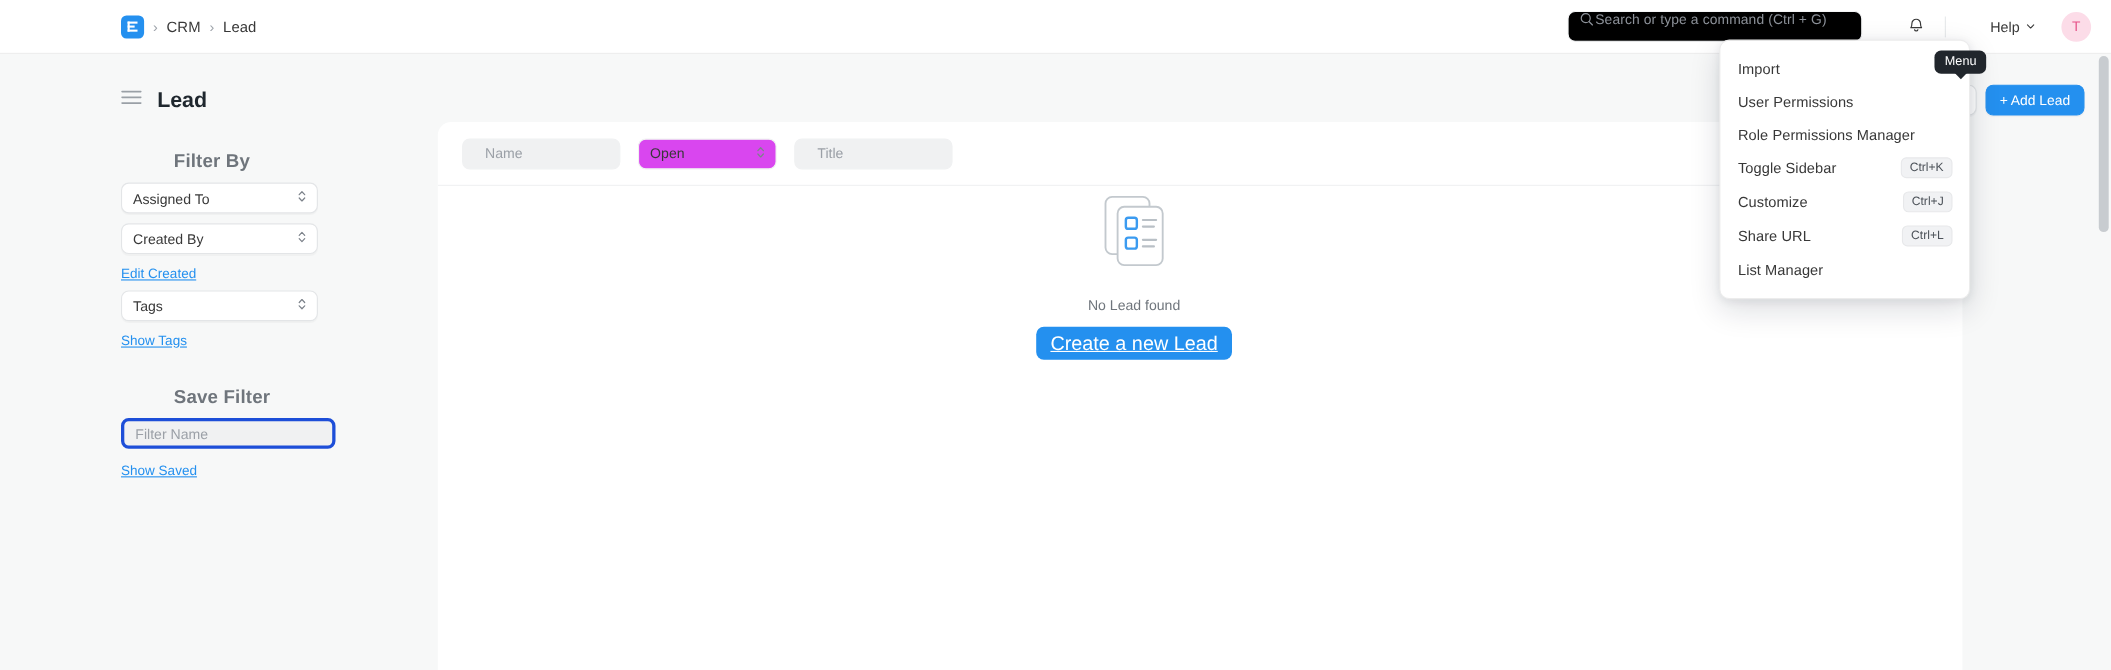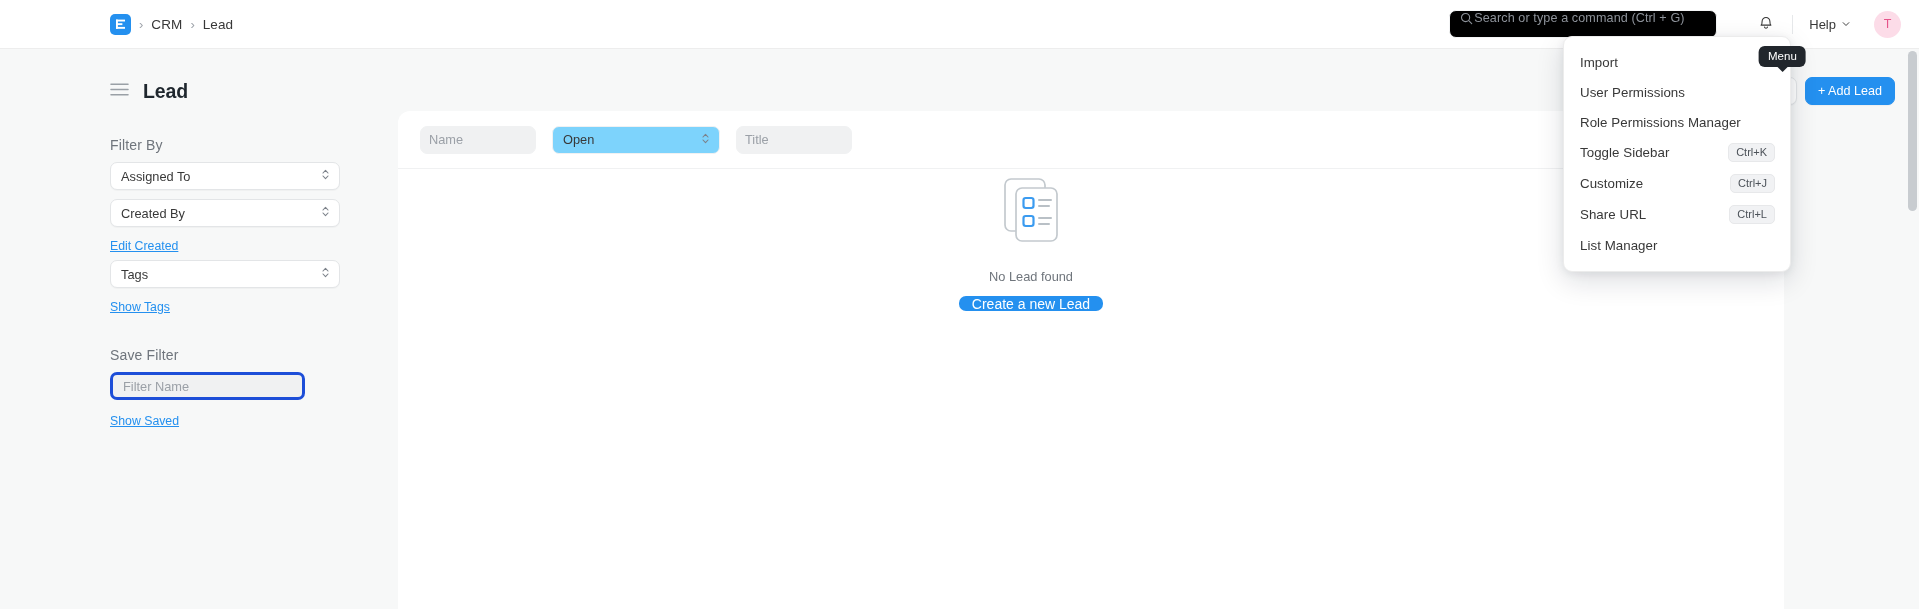--- a/index.html
+++ b/index.html
@@ -60,20 +60,21 @@
     border-radius: 6px; background: none; border: none; cursor: pointer;
   }
   .nav-divider {
     width: 1px; height: 19px; background: #e6e8ea; margin: 0 11px;
   }
   .help-btn {
     display: flex; align-items: flex-end; gap: 5px;
     font-size: 13px; color: #383838; cursor: pointer;
     padding: 4px 5px; border-radius: 6px; background: none; border: none;
     font-family: inherit;
+    margin-left: 24px;
   }
   .avatar {
     width: 27px; height: 27px; border-radius: 50%;
     background: #fcdce8;
     color: #e6548a;
     display: flex; align-items: center; justify-content: center;
     font-size: 12.5px; margin-left: 18px; cursor: pointer;
     font-weight: 400;
   }
 
@@ -165,27 +166,28 @@
   
   .body-wrap { display: flex; height: calc(609px - 49px - 62px); padding-left: 0; }
 
   
   .sidebar {
     width: 398px;
     padding: 26px 0 0 110px;
     flex-shrink: 0;
   }
   .sb-section-label {
-    font-size: 14px; color: #6f757c; font-weight: normal;
+    font-size: 17px; color: #6f757c; font-weight: bold;
     letter-spacing: .15px;
     margin-bottom: 9px;
+    margin-left: 48px;
   }
   .select-ctl {
     position: relative;
-    width: 230px; height: 28px;
+    width: 179px; height: 28px;
     background: #ffffff;
     border: 1px solid #e3e5e7;
     border-radius: 7px;
     display: flex; align-items: center;
     padding: 0 24px 0 10px;
     font-size: 12.8px; color: #383838;
     cursor: pointer;
     margin-bottom: 9px;
     box-shadow: 0 1px 1px rgba(16,24,40,.03);
   }
@@ -223,31 +225,31 @@
     overflow: hidden;
   }
   .filter-row {
     height: 58px;
     display: flex; align-items: center;
     padding: 0 22px;
     gap: 16px;
     border-bottom: 1px solid #f0f1f2;
   }
   .fr-input {
-    width: 116px; height: 28px;
+    width: 144px; height: 28px;
     background: #f0f1f2; border: 1px solid #f0f1f2;
-    border-radius: 7px; padding: 0 8px;
+    border-radius: 7px; padding: 0 20px;
     font-size: 12.8px; color: #383838;
     font-family: inherit; outline: none;
   }
   .fr-input::placeholder { color: #9ba0a7; }
   .fr-select {
     position: relative;
-    width: 168px; height: 28px;
-    background: #7dd3fc; border: 1px solid #f0f1f2;
+    width: 126px; height: 28px;
+    background: #d946ef; border: 1px solid #f0f1f2;
     border-radius: 7px;
     display: flex; align-items: center;
     padding: 0 24px 0 10px;
     font-size: 12.8px; color: #383838;
     cursor: pointer;
   }
   .fr-select .updown {
     position: absolute; right: 9px; top: 50%; transform: translateY(-50%);
     color: #7c828a;
   }
@@ -267,23 +269,24 @@
     padding-bottom: 12px;
     padding-right: 120px;
   }
   .empty-illo { margin-bottom: 16px; }
   .empty-text {
     font-size: 12.8px; color: #6f757c; margin-bottom: 12px;
   }
   .empty-btn {
     background: #2490ef; color: #ffffff;
     border: none; border-radius: 7px;
-    height: 15px; padding: 0 13px;
-    font-size: 14px; cursor: pointer;
+    height: 30px; padding: 0 13px;
+    font-size: 18px; cursor: pointer;
     font-family: inherit;
+    text-decoration: underline;
   }
 
   
   .scroll-track {
     position: absolute; right: 0; top: 49px; bottom: 0;
     width: 13px; background: #f7f8f8;
     z-index: 5;
   }
   .scroll-thumb {
     position: absolute; right: 2px; top: 2px;

